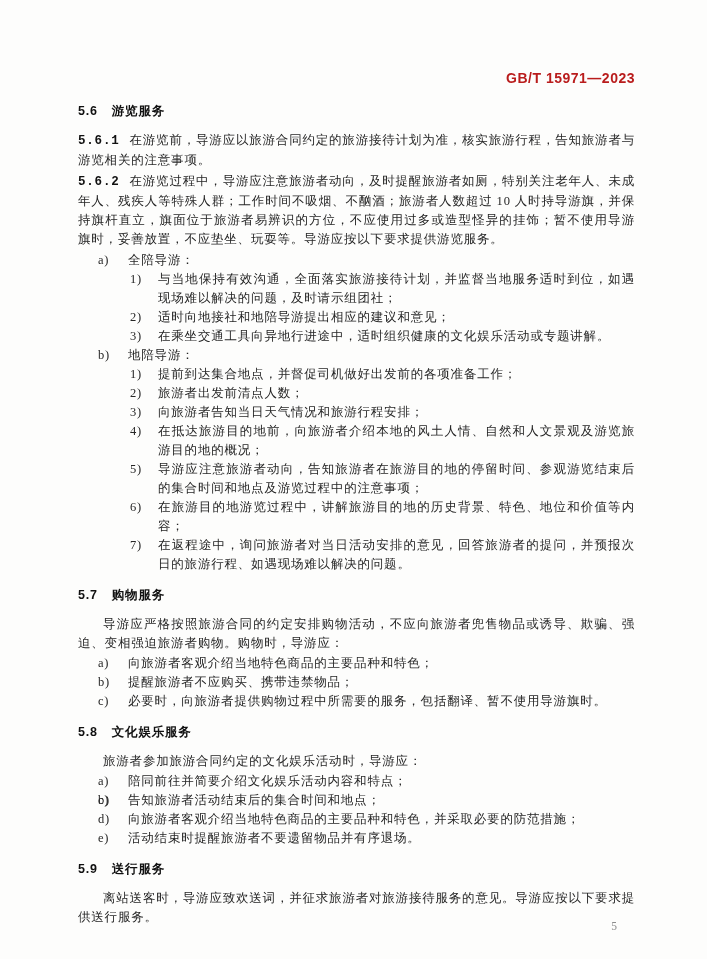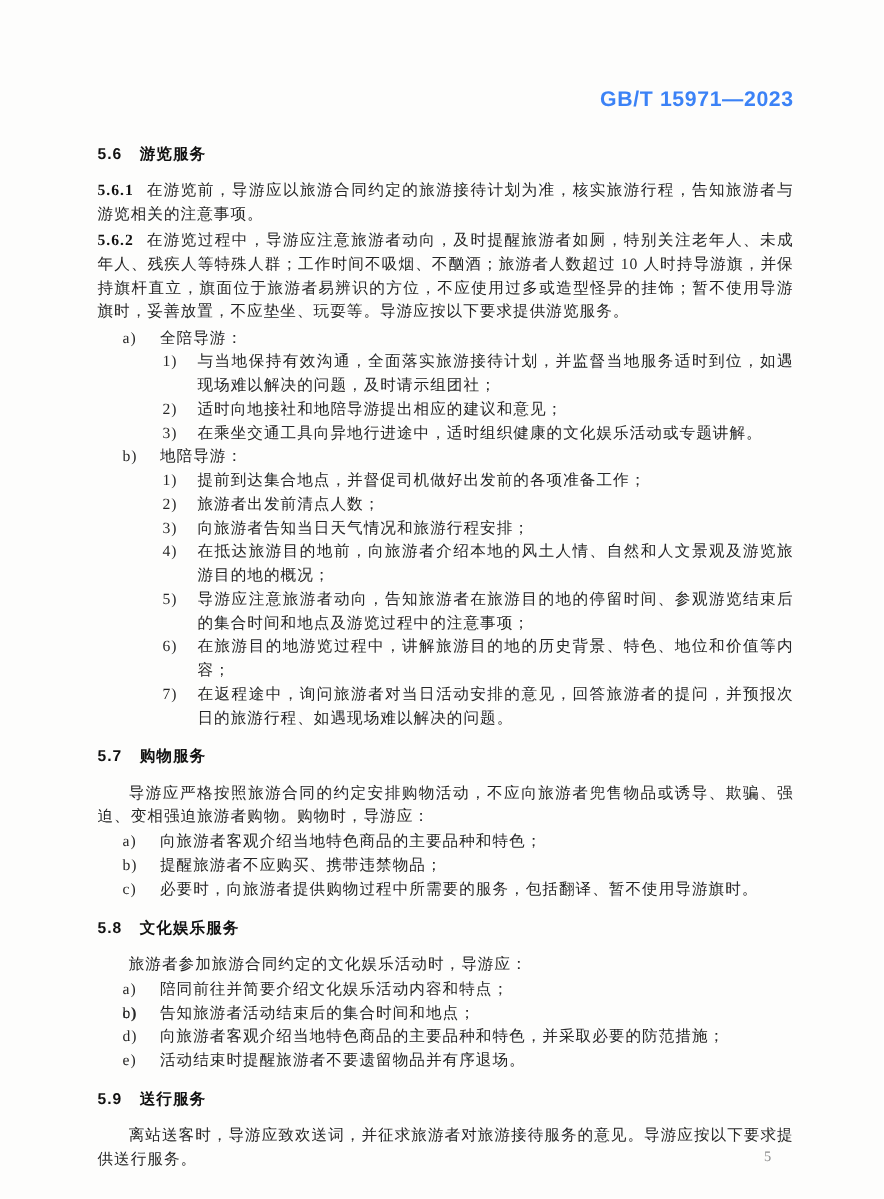--- a/index.html
+++ b/index.html
@@ -7,41 +7,41 @@
     position:relative;
     width:707px; height:959px;
     background:#fdfdfc;
     color:#262626;
     font-family:"Liberation Serif","DejaVu Serif",serif;
     overflow:hidden;
   }
   .doc-number {
     position:absolute; top:70px; right:72px;
     font-family:"Liberation Sans","DejaVu Sans",sans-serif;
-    font-weight:bold; font-size:17px; letter-spacing:0.5px;
-    color:#3b82f6;
+    font-weight:bold; font-size:14px; letter-spacing:0.5px;
+    color:#b91c1c;
   }
   .content {
     position:absolute; top:102px; left:78px; right:72px;
     font-size:12.5px; line-height:19px;
     letter-spacing:0.8px;
     text-align:justify;
   }
   .heading {
     margin:12px 0 10px 0;
     font-family:"Liberation Sans","DejaVu Sans",sans-serif;
     font-weight:bold; font-size:12.5px;
     color:#111;
     text-align:left;
   }
-  .heading:first-child { margin-top:12px; }
+  .heading:first-child { margin-top:0; }
   .hnum { margin-right:14px; }
   .clause { margin:0 0 2px 0; }
   .cnum {
-    font-family:Liberation Serif, serif;
+    font-family:Liberation Mono, monospace;
     font-weight:bold; margin-right:10px; color:#111;
   }
   .intro { margin:0 0 1px 0; text-indent:2em; }
   .li1 { position:relative; padding-left:50px; margin:0; }
   .li1 > .lbl { position:absolute; left:20px; }
   .li2 { position:relative; padding-left:80px; margin:0; }
   .li2 > .lbl { position:absolute; left:52px; }
   .page-number {
     position:absolute; bottom:27px; right:90px;
     color:#8c8c8c; font-size:11.5px;

